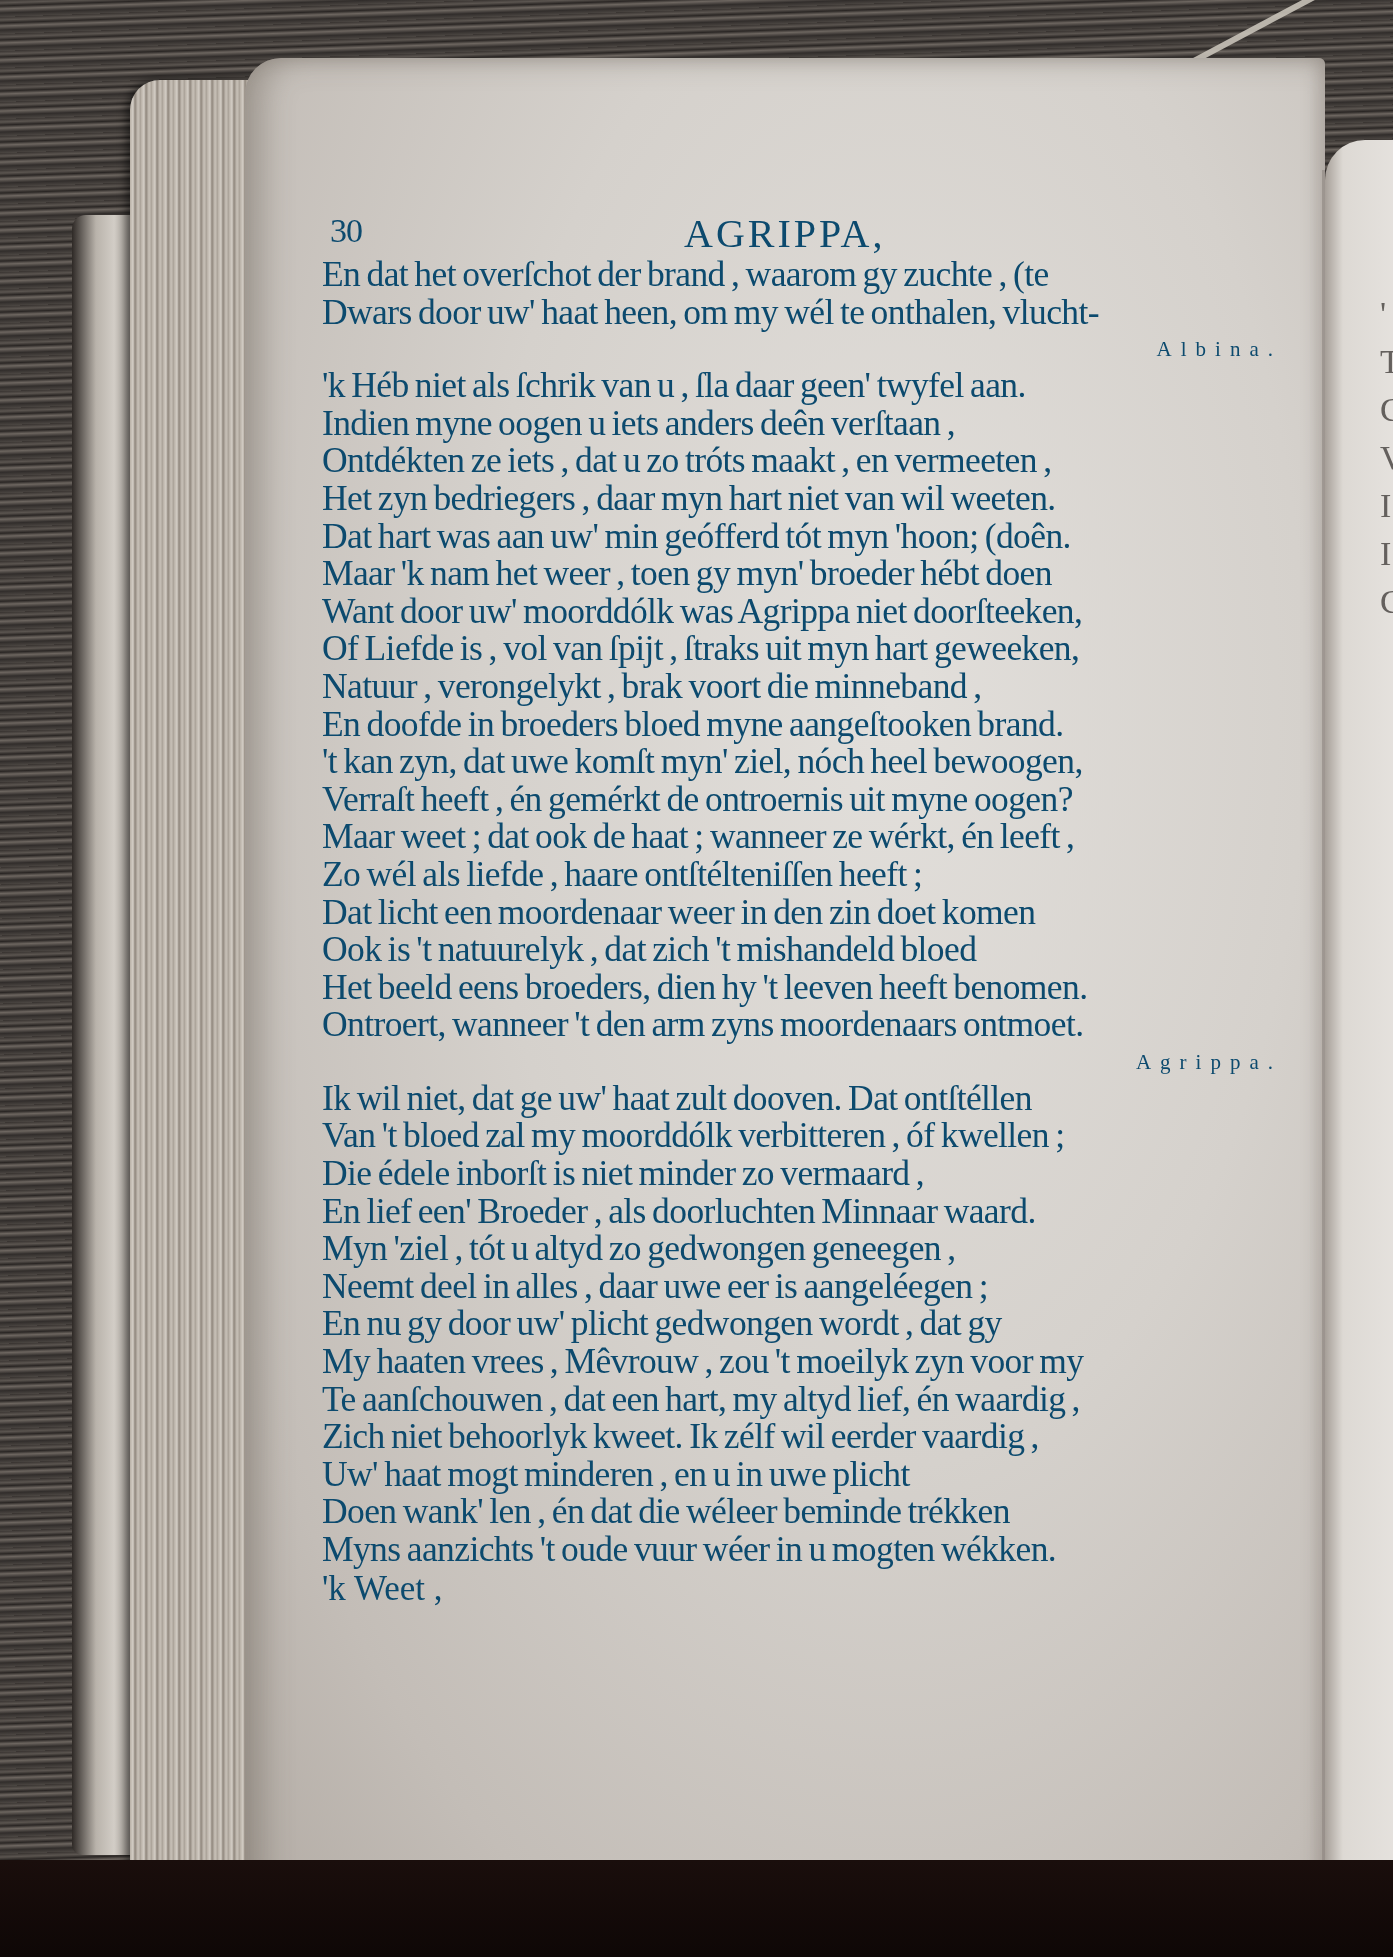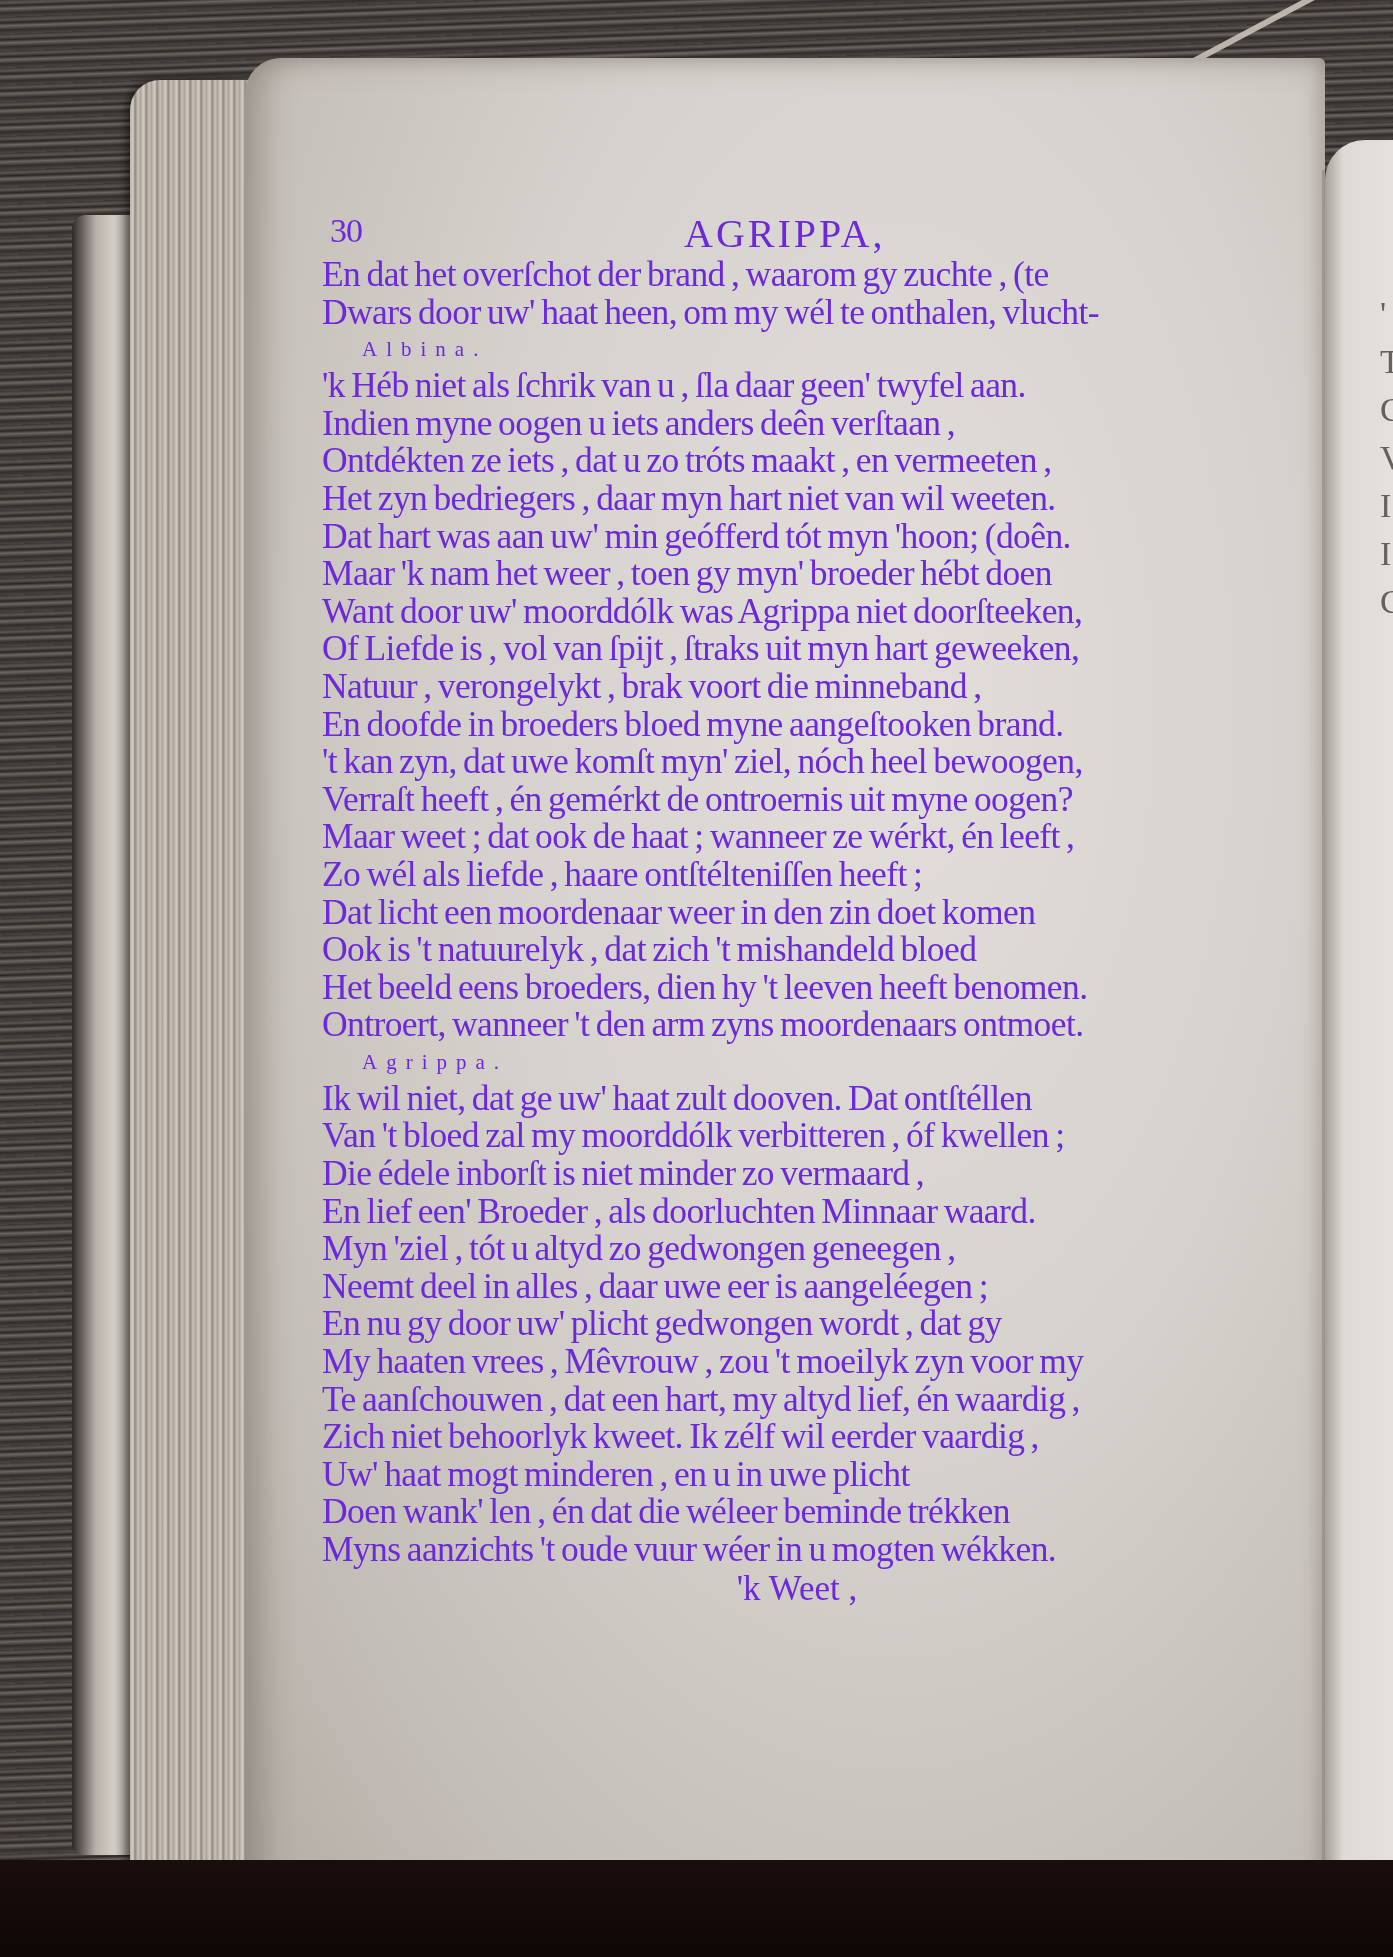--- a/index.html
+++ b/index.html
@@ -46,39 +46,39 @@
       font-size:34px; color:#3a3633; line-height:48px; opacity:.75;
     }
     .facing-letters span { display:block; }
     .string {
       position:absolute; left:1190px; top:60px; width:200px; height:6px;
       background:#c8c2b8; transform:rotate(-28deg); transform-origin:left center;
       border-radius:3px; opacity:.9;
     }
     .text-area {
       position:absolute; left:322px; top:212px; width:960px;
-      color:#6d28d9;
+      color:#0c4a6e;
     }
     .header-row { position:relative; height:44px; }
     .page-number {
       position:absolute; left:8px; top:0; font-size:34px; letter-spacing:-1px;
     }
     .running-head {
       position:absolute; left:362px; top:-2px; font-size:40px; letter-spacing:3px;
     }
     .line {
       font-size:35.5px; line-height:37.6px; white-space:nowrap;
       letter-spacing:-0.6px; word-spacing:-2px;
     }
     .speaker {
-      font-size:21px; letter-spacing:9px; text-align:left;
+      font-size:21px; letter-spacing:9px; text-align:right;
       line-height:36px; padding-left:40px;
     }
     .catchword {
-      text-align:center; padding-right:10px; font-size:35px; line-height:40px;
+      text-align:left; padding-right:10px; font-size:35px; line-height:40px;
     }
   </style>
 </head>
 <body>
 
 <div class="bookmark-tab"></div>
 <div class="page-block"></div>
 <div class="facing-page">
 </div>
 <div class="facing-letters">

